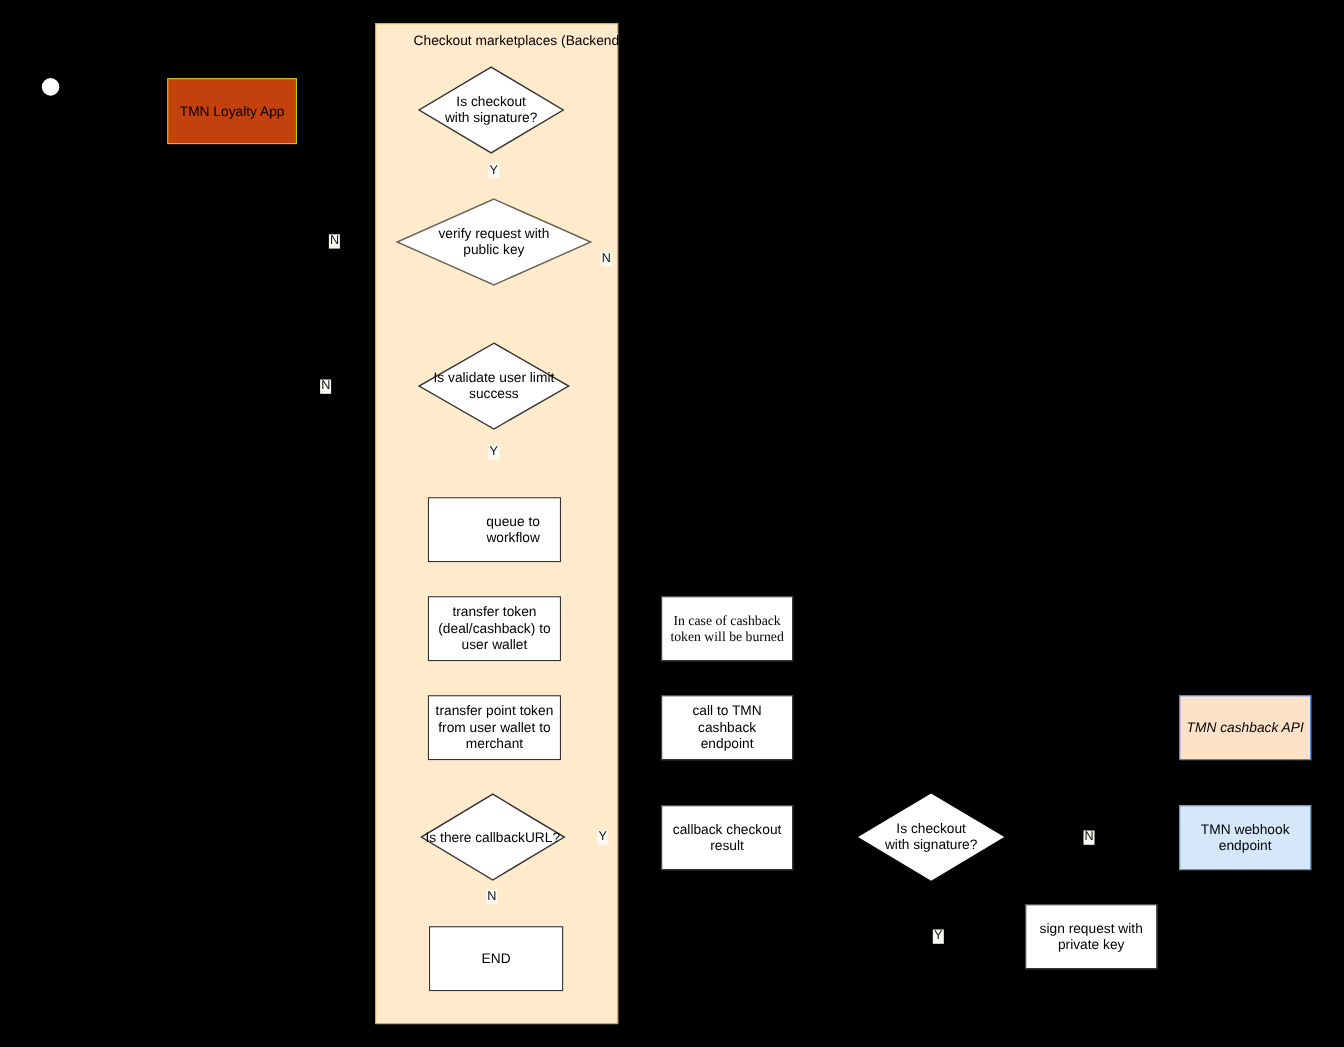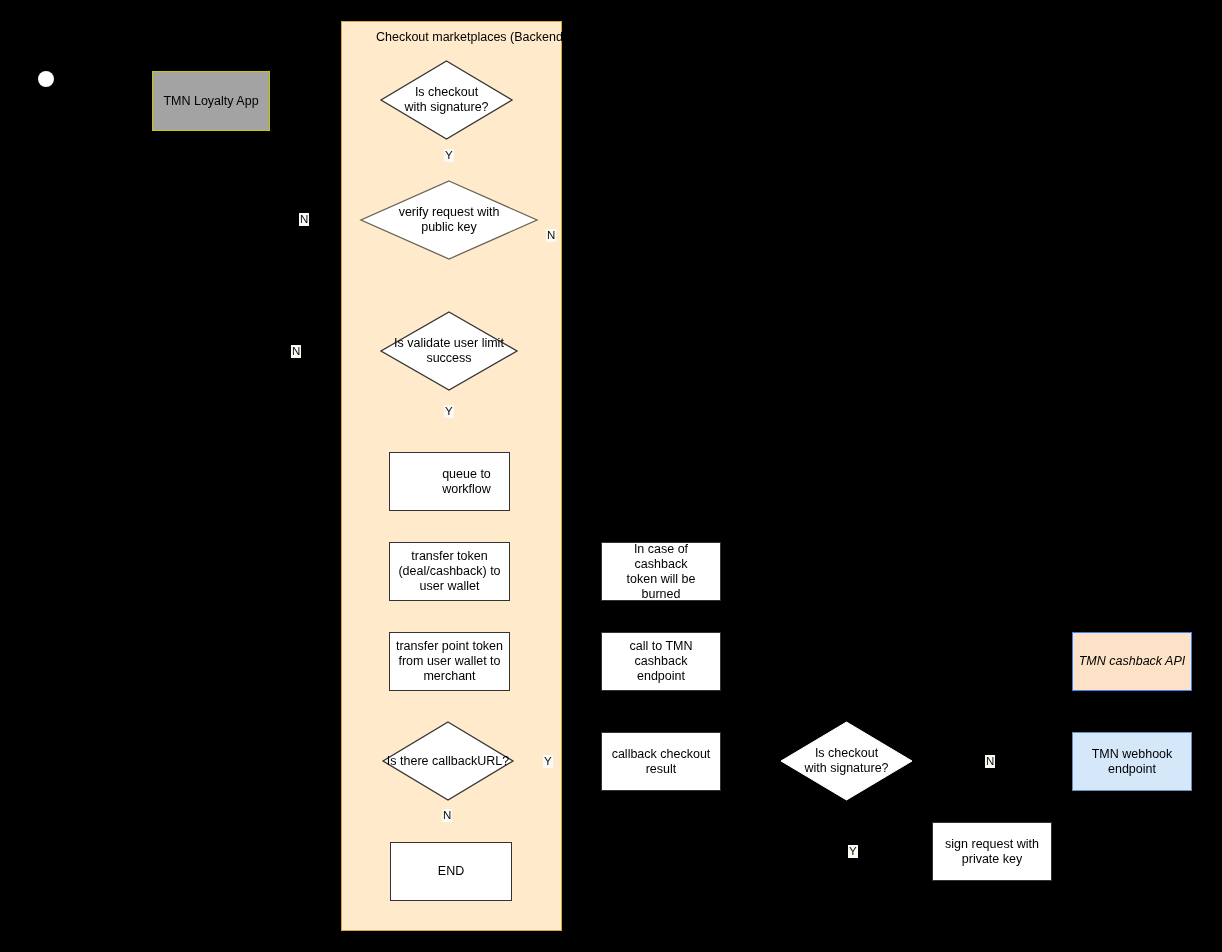--- a/index.html
+++ b/index.html
@@ -84,21 +84,21 @@
   }
   .edge-label {
     position: absolute;
     background: #fbfbf6;
     color: #111111;
     font-size: 11.5px;
     line-height: 13px;
     padding: 0px 1px;
     text-align: center;
   }
-  .swatch-yellow { background: #a3a3a3; border: 1px solid #c8c800; align-items: center; }
+  .swatch-yellow { background: #c2410c; border: 1px solid #c8c800; align-items: center; }
   .swatch-blue   { background: #d5e8fa; border: 1px solid #6c8ebf; }
   .swatch-peach  { background: #fde2c8; border: 1px solid #3b82f6; font-style: italic; }
   .swatch-white  { background: #ffffff; border: 1px solid #333333; }
 </style>
 </head>
 <body>
 
 <div id="canvas">
 
   <svg width="1222" height="952" style="position:absolute;left:0;top:0;">
@@ -190,21 +190,21 @@
       <polygon points="65,0 130,39 65,78 0,39" fill="#ffffff" stroke="#333333" stroke-width="1.3"></polygon>
     </svg>
     <div class="diamond-label" style="white-space:pre-line;">Is there callbackURL?</div>
   </div>
 
   <div class="node rect" style="left:390px;top:842px;width:122px;height:59px;">
     <span>END</span>
   </div>
 
   <div class="node swatch-white" style="left:601px;top:542px;width:120px;height:59px;">
-    <span style="white-space:pre-line;">In case of cashback
+    <span style="white-space:pre-line;font-family:Liberation Serif, serif;">In case of cashback
 token will be burned</span>
   </div>
 
   <div class="node swatch-white" style="left:601px;top:632px;width:120px;height:59px;text-align:center;">
     <span style="white-space:pre-line;">call to TMN cashback
 endpoint</span>
   </div>
 
   <div class="node swatch-white" style="left:601px;top:732px;width:120px;height:59px;">
     <span style="white-space:pre-line;">callback checkout

